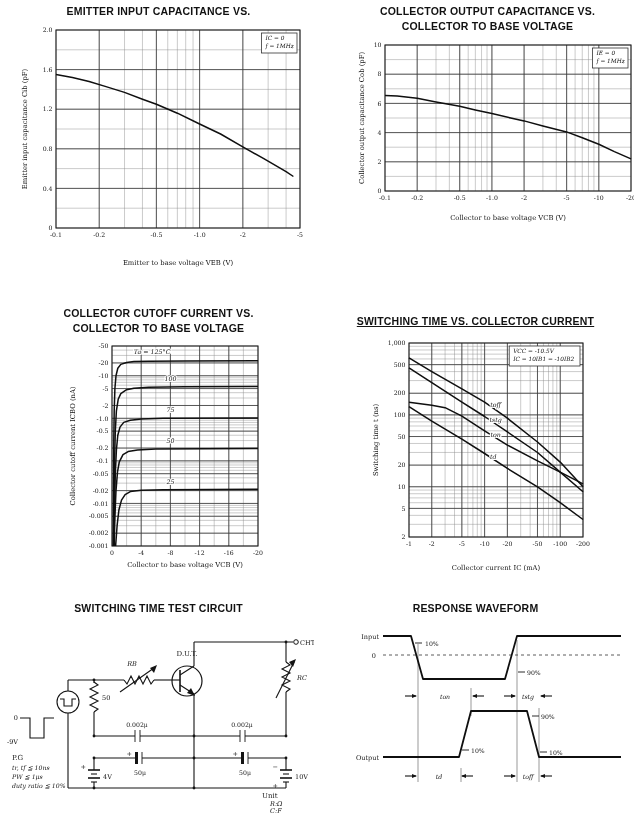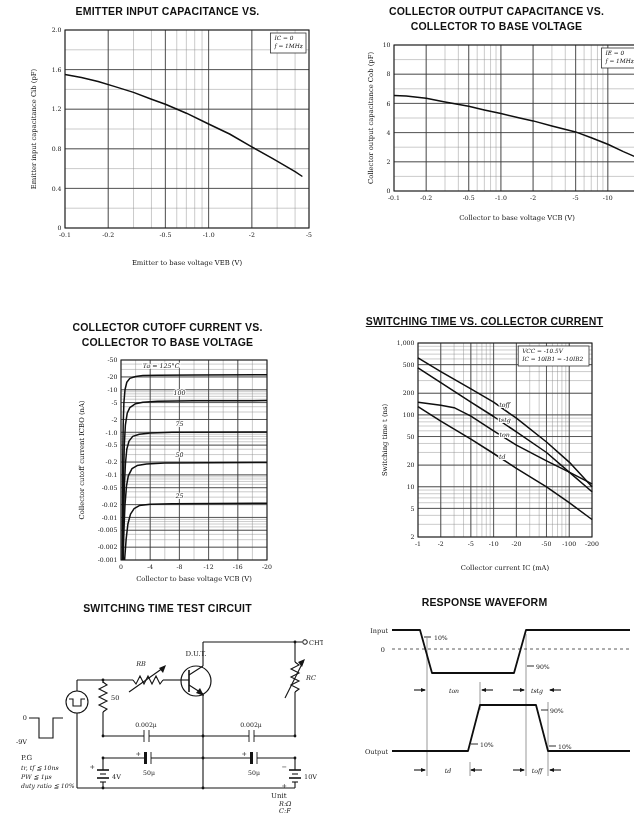--- a/index.html
+++ b/index.html
@@ -1,18 +1,18 @@
 <!DOCTYPE html>
 <html><head>
 <meta charset="utf-8">
 <style>
   html,body{margin:0;padding:0;background:#e8e8e8;}
   #page{position:relative;width:634px;height:814px;background:#ffffff;overflow:hidden;
         font-family:"Liberation Sans",sans-serif;color:#141414;}
-  .panel{position:absolute;padding-left:9px;}
+  .panel{position:absolute;}
   .title{width:100%;text-align:center;font-weight:bold;font-size:10.5px;letter-spacing:.2px;color:#111;line-height:15px;}
   svg{display:block;}
   svg text{font-family:"DejaVu Serif",serif;fill:#141414;}
   .lbl{font-size:6.5px;}
   .lbl-sm{font-size:6.2px;}
   .lbl-b{font-size:7px;}
   .it{font-style:italic;}
   .halo{paint-order:stroke;stroke:#fff;stroke-width:2px;}
   .wire{stroke:#141414;stroke-width:1.1;fill:none;}
   .wire2{stroke:#141414;stroke-width:1.6;fill:none;}
@@ -151,21 +151,21 @@
           <text x="26.5" y="97.8" text-anchor="end" font-size="6.2" fill="#141414">4</text>
           <text x="26.5" y="68.60000000000001" text-anchor="end" font-size="6.2" fill="#141414">6</text>
           <text x="26.5" y="39.39999999999999" text-anchor="end" font-size="6.2" fill="#141414">8</text>
           <text x="26.5" y="10.2" text-anchor="end" font-size="6.2" fill="#141414">10</text>
           <text x="153" y="183" text-anchor="middle" font-size="6.8" fill="#141414">Collector to base voltage  VCB (V)</text>
           <text text-anchor="middle" font-size="6.8" fill="#141414" transform="translate(8.5,81) rotate(-90)">Collector output capacitance  Cob (pF)</text>
         </g>
       </svg>
   </div>
 
-  <div class="panel" style="left:0;top:310px;width:317px;height:292px;">
+  <div class="panel" style="left:0;top:296px;width:317px;height:292px;">
     <div class="title" style="margin-top:10px;">COLLECTOR CUTOFF CURRENT VS.</div>
     <div class="title">COLLECTOR TO BASE VOLTAGE</div>
     <svg width="206" height="232" style="margin:2px 0 0 66px;">
         <g>
           <line x1="46" y1="8" x2="46" y2="208" stroke="#8a8a8a" stroke-width="0.45"></line>
           <line x1="60.6" y1="8" x2="60.6" y2="208" stroke="#8a8a8a" stroke-width="0.45"></line>
           <line x1="75.2" y1="8" x2="75.2" y2="208" stroke="#8a8a8a" stroke-width="0.45"></line>
           <line x1="89.8" y1="8" x2="89.8" y2="208" stroke="#8a8a8a" stroke-width="0.45"></line>
           <line x1="104.4" y1="8" x2="104.4" y2="208" stroke="#8a8a8a" stroke-width="0.45"></line>
           <line x1="119" y1="8" x2="119" y2="208" stroke="#8a8a8a" stroke-width="0.45"></line>
@@ -475,21 +475,21 @@
         <text class="lbl-sm it" x="8" y="161">PW ≦ 1μs</text>
         <text class="lbl-sm it" x="8" y="170">duty ratio ≦ 10%</text>
         <text class="lbl-b" x="258" y="180">Unit</text>
         <text class="lbl it" x="266" y="188">R:Ω</text>
         <text class="lbl it" x="266" y="195">C:F</text>
       </g>
     </svg>
   </div>
 
   <div class="panel" style="left:317px;top:595px;width:317px;height:219px;">
-    <div class="title" style="text-align:center;">RESPONSE WAVEFORM</div>
+    <div class="title" style="margin-top:6px;text-align:center;">RESPONSE WAVEFORM</div>
     <svg width="310" height="172" style="margin:4px 0 0 4px;">
       <g>
         <line class="ref" x1="97" y1="24" x2="97" y2="162"></line>
         <line class="ref" x1="150" y1="68" x2="150" y2="96"></line>
         <line class="ref" x1="196" y1="20" x2="196" y2="162"></line>
         <line class="ref" x1="218" y1="88" x2="218" y2="162"></line>
         <line class="ref" x1="140" y1="148" x2="140" y2="162"></line>
         <line class="dash" x1="62" y1="35" x2="300" y2="35"></line>
       </g>
       <g>

